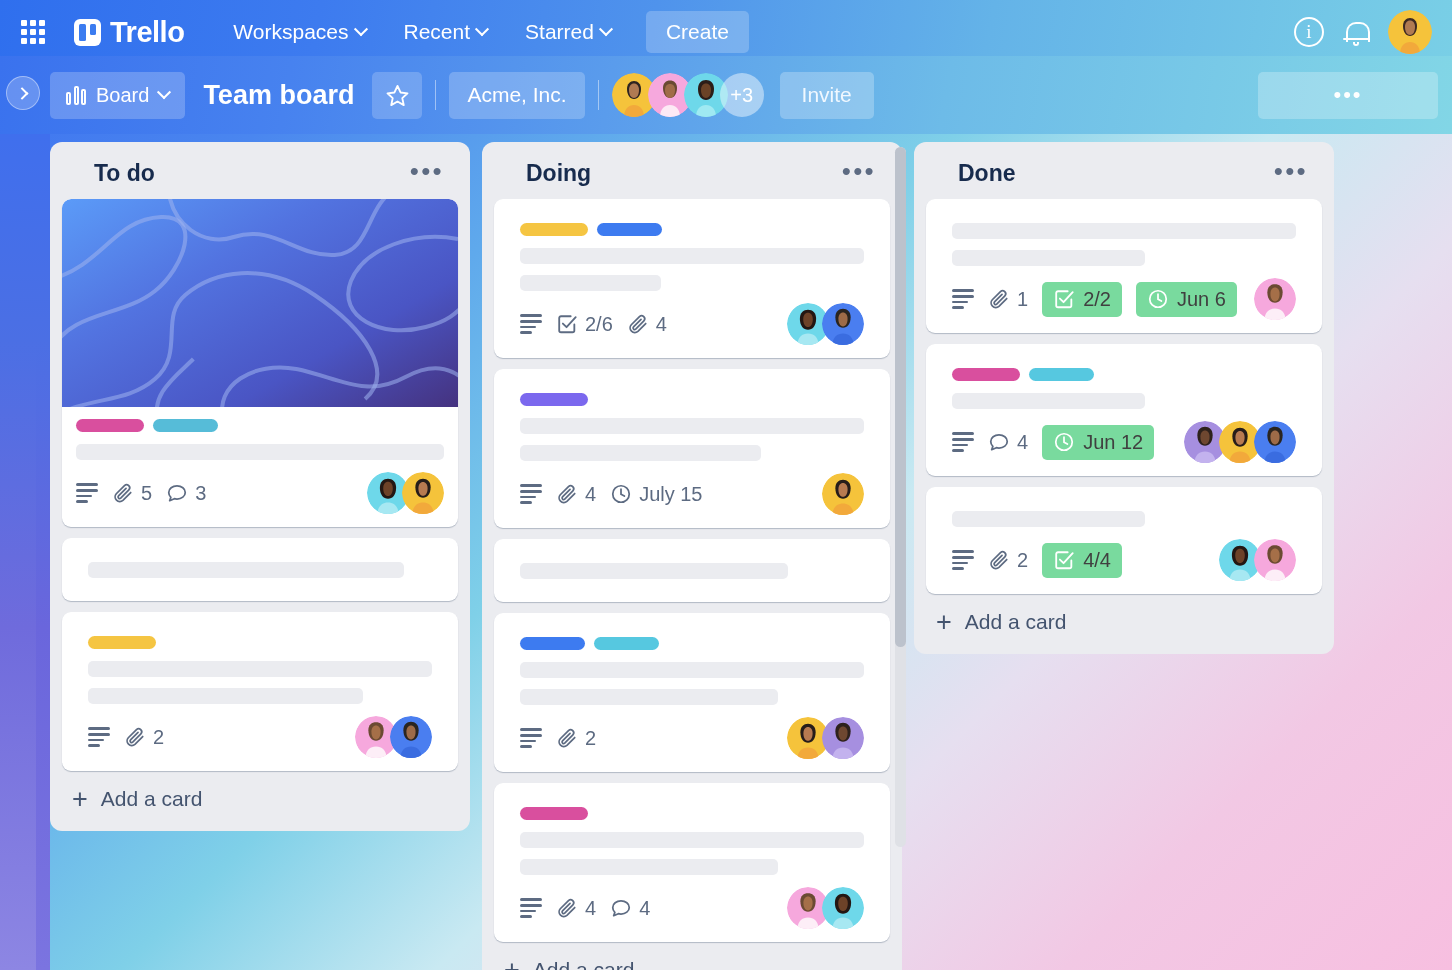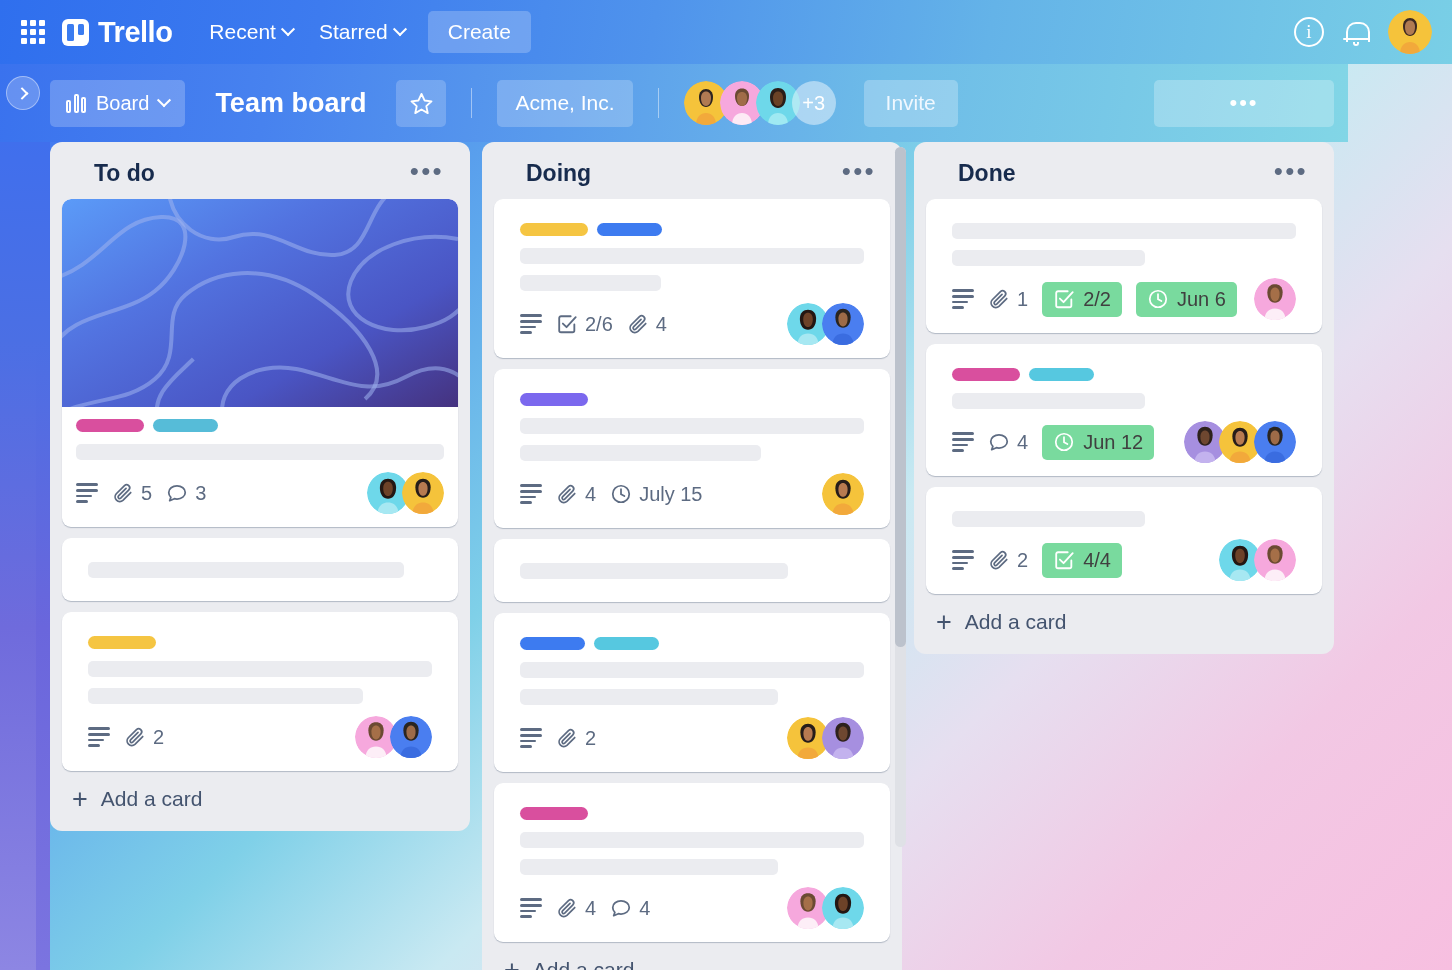--- a/index.html
+++ b/index.html
@@ -28,21 +28,21 @@
   }
   .bg-left-strip2 {
     position: absolute; left: 36px; top: 70px; width: 14px; bottom: 0;
     background: linear-gradient(180deg,#3c6ff0 0%, #4b6fe4 30%, #6a66dc 62%, #7b74e0 100%);
   }
 
   
   .topnav {
     position: absolute; left: 0; top: 0; width: 1452px; height: 64px;
     background: linear-gradient(100deg,#2f6fee 0%, #3d7bef 22%, #4f93ec 45%, #64b3e8 68%, #79cfe6 100%);
-    display: flex; align-items: center; padding: 0 14px; gap: 0;
+    display: flex; align-items: center; padding: 0 14px; gap: 12px;
   }
   .apps-grid { width: 38px; height: 38px; display: grid; grid-template-columns: repeat(3,1fr);
     grid-template-rows: repeat(3,1fr); gap: 3px; padding: 7px; cursor: pointer; margin-right: 10px;}
   .apps-grid i { background: #fff; border-radius: 1px; display:block; }
   .brand { display:flex; align-items:center; gap:9px; margin-right: 24px; cursor:pointer;}
   .brand-mark { width: 27px; height: 27px; background:#fff; border-radius:6px; position:relative;}
   .brand-mark::before { content:""; position:absolute; left:5px; top:5px; width:6.5px; height:17px;
      background:#3b7cf0; border-radius:1.5px;}
   .brand-mark::after { content:""; position:absolute; left:15.5px; top:5px; width:6.5px; height:11px;
      background:#3b7cf0; border-radius:1.5px;}
@@ -64,23 +64,23 @@
      display:flex; align-items:center; justify-content:center; font-size:19px; font-family:"Liberation Serif",serif; cursor:pointer;}
   .bell { width:28px; height:30px; position:relative; cursor:pointer; }
   .bell::before{content:"";position:absolute;left:4px;top:5px;width:20px;height:18px;border:2.2px solid #fff;
      border-bottom:none;border-radius:10px 10px 0 0;}
   .bell::after{content:"";position:absolute;left:1px;top:21px;width:26px;height:2.2px;background:#fff;border-radius:2px;}
   .bell i{position:absolute;left:11px;top:25px;width:6px;height:4px;border:2.2px solid #fff;border-top:none;border-radius:0 0 6px 6px;}
   .nav-avatar { width:44px; height:44px; border-radius:50%; cursor:pointer; overflow:hidden;}
 
   
   .boardbar {
-    position:absolute; left:0; top:64px; width:1348px; height:78px;
+    position:absolute; left:0; top:56px; width:1452px; height:78px;
     background: linear-gradient(100deg,#3a72ee 0%, #4782ef 20%, #5a9cec 42%, #6dbbe8 65%, #82d6e6 100%);
-    display:flex; align-items:center; padding-left:50px; gap:12px;
+    display:flex; align-items:center; padding-left:50px; gap:0;
   }
   .sb-toggle { position:absolute; left:6px; top:76px; width:34px; height:34px; border-radius:50%;
     background: rgba(255,255,255,0.22); border:1px solid rgba(255,255,255,0.4);
     display:flex;align-items:center;justify-content:center; cursor:pointer; z-index:5;}
   .sb-toggle span { width:9px;height:9px;border-right:2.4px solid #fff;border-top:2.4px solid #fff;
      transform:rotate(45deg) translate(-1px,1px);}
   .bb-btn { background: rgba(255,255,255,0.22); border-radius:5px; height:47px; display:flex;
      align-items:center; gap:10px; padding:0 16px; color:#fff; font-size:20px; cursor:pointer; }
   .board-ico { display:flex; align-items:flex-end; gap:2.5px; height:19px; }
   .board-ico b { width:5px; background:transparent; border:2px solid #fff; border-radius:2px; display:block;}
@@ -162,20 +162,24 @@
       <i></i>
       <i></i>
       <i></i>
       <i></i>
   </div>
   <div class="brand">
     <div class="brand-mark"></div>
     <div class="brand-text">Trello</div>
   </div>
   <div class="nav-item">
+    <span>Workspaces</span>
+    <span class="chev"></span>
+  </div>
+  <div class="nav-item">
     <span>Recent</span>
     <span class="chev"></span>
   </div>
   <div class="nav-item">
     <span>Starred</span>
     <span class="chev"></span>
   </div>
   <div class="create-btn">Create</div>
   <div class="nav-right">
     <div class="circ-ico">i</div>

